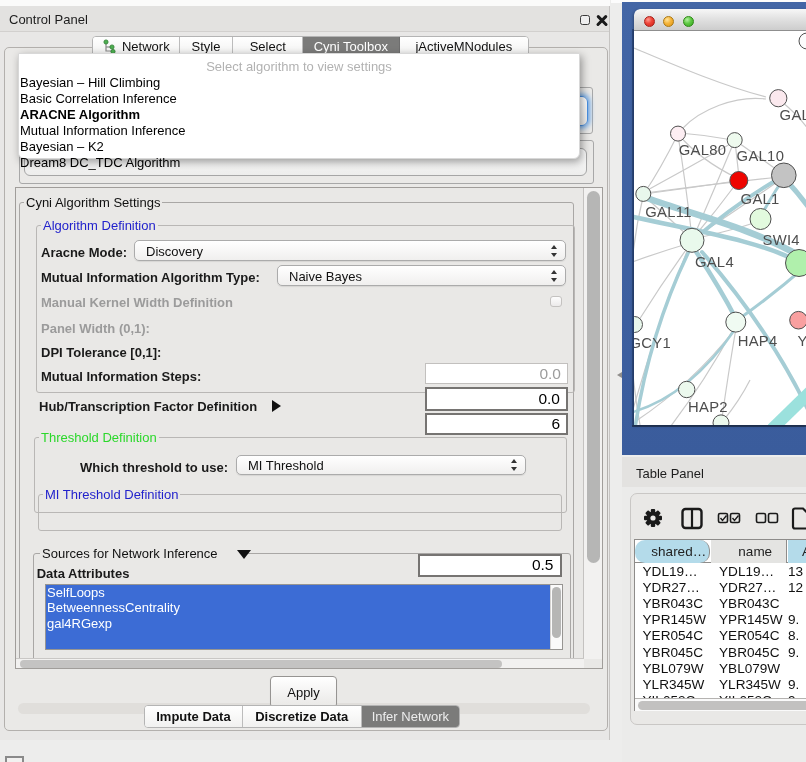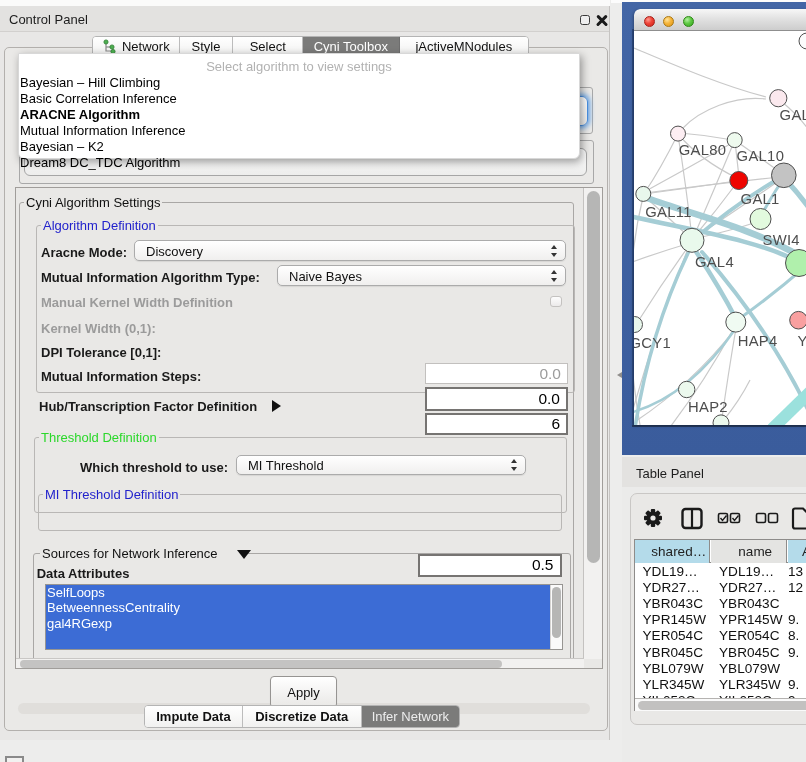--- a/index.html
+++ b/index.html
@@ -139,21 +139,21 @@
       <div class="lbl" style="left:25px; top:82px;">Mutual Information Algorithm Type:</div>
       <div class="combo" style="left:261px; top:77px; width:289px; height:21px;">
             <span class="txt">Naive Bayes</span>
             <span class="ar">
               <i class="u"></i>
               <i class="d"></i>
             </span>
           </div>
       <div class="lbl dis" style="left:25px; top:106.5px;">Manual Kernel Width Definition</div>
       <div class="cb" style="left:534px; top:108px;"></div>
-      <div class="lbl dis" style="left:25px; top:132.5px;">Kernel Width (0,1):</div>
+      <div class="lbl dis" style="left:25px; top:132.5px;">Panel Width (0,1):</div>
       <div class="tf dis" style="left:409px; top:128px; width:143px; height:21px;">
             <span>0.0</span>
           </div>
       <div class="lbl" style="left:25px; top:156.5px;">DPI Tolerance [0,1]:</div>
       <div class="tf foc" style="left:409px; top:152px; width:143px; height:24px;">
             <span>0.0</span>
           </div>
       <div class="lbl" style="left:25px; top:180.5px;">Mutual Information Steps:</div>
       <div class="tf foc" style="left:409px; top:178px; width:143px; height:22px;">
             <span>6</span>
@@ -361,21 +361,21 @@
     <path d="M92.5,13 l2,2.5 l4,-5" stroke-width="1.4"></path>
     <rect x="116.5" y="8.5" width="9" height="9" rx="1.5"></rect>
     <rect x="128.5" y="8.5" width="9" height="9" rx="1.5"></rect>
   </g>
 
   <path d="M155,3.5 h8 l5,5 v13 a2,2 0 0 1 -2,2 h-11 a2,2 0 0 1 -2,-2 v-16 a2,2 0 0 1 2,-2 z" fill="none" stroke="#1a1a1a" stroke-width="2.2"></path>
 </svg>
 
 <div id="ttable">
   <div id="thead">
-    <div class="hc" style="left:0; width:74.5px; background:#b4dbea; padding-left:14px;">shared…</div>
+    <div class="hc" style="left:0; width:74.5px; background:#b4dbea; padding-left:14px;border-radius:10px;">shared…</div>
     <div class="hc" style="left:75.5px; width:76.5px; background:#e4e4e2; padding-left:14px;">name</div>
     <div class="hc" style="left:153px; width:19px; background:#b4dbea; border-right:none; justify-content:flex-start; padding-left:14px;">A</div>
   </div>
   <div id="trows">
     <div class="r" style="top:0px; left:7.5px;">YDL19…</div>
         <div class="r" style="top:0px; left:84px;">YDL19…</div>
         <div class="r" style="top:0px; left:153px;">13</div>
     <div class="r" style="top:16.1px; left:7.5px;">YDR27…</div>
         <div class="r" style="top:16.1px; left:84px;">YDR27…</div>
         <div class="r" style="top:16.1px; left:153px;">12</div>

